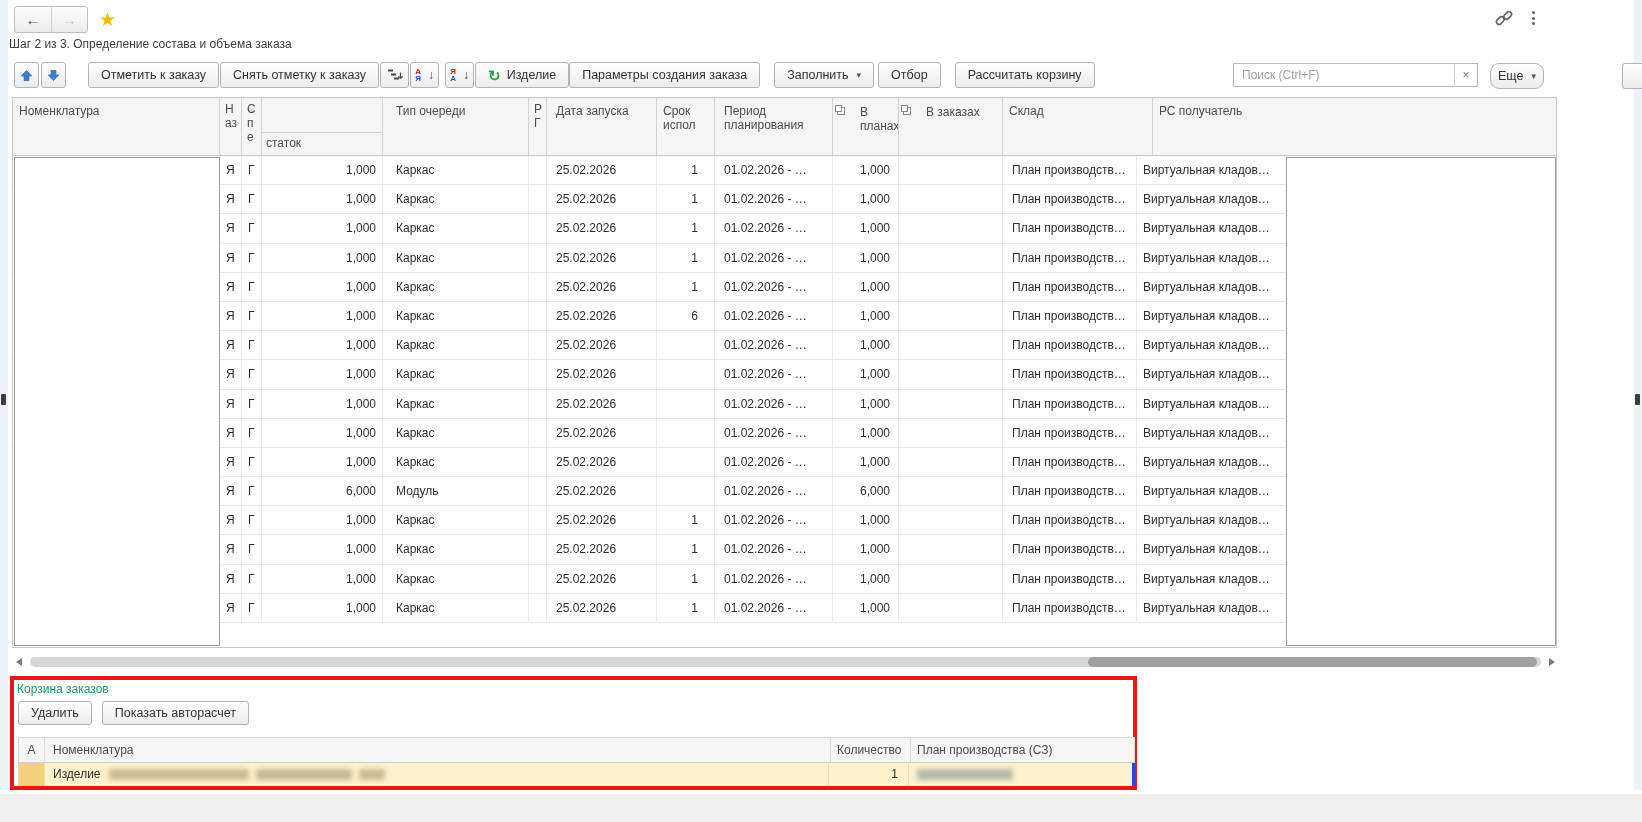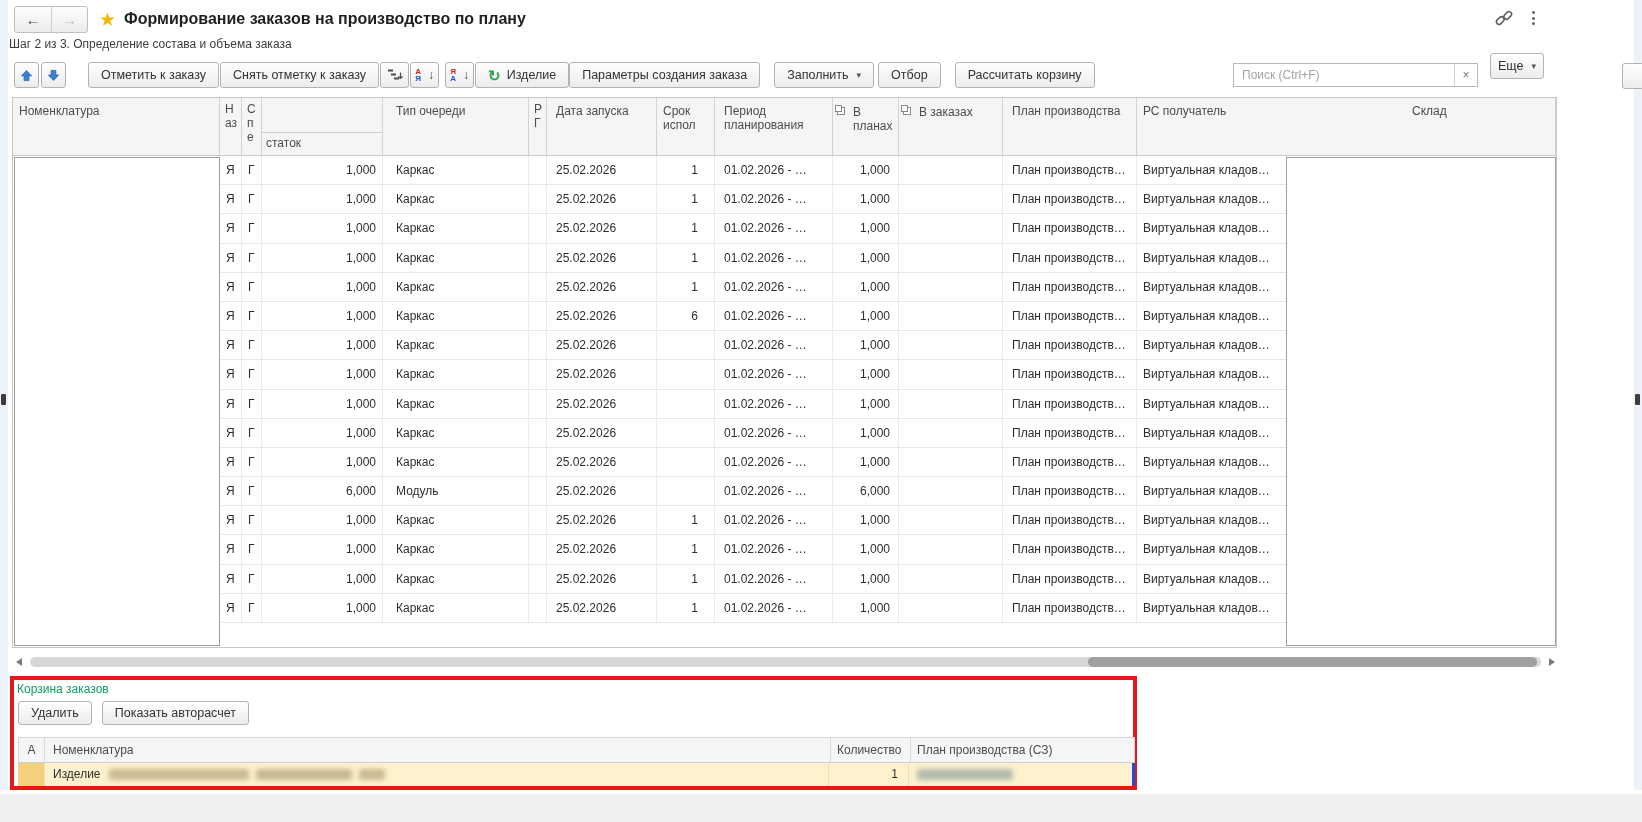--- a/index.html
+++ b/index.html
@@ -45,33 +45,33 @@
   .sort-letters .lb { color:var(--sort-letter-blue,#2255cc); }
   .sort-arrow { font-size:12px; color:#444; margin-left:1px; }
 
   .search-wrap { position:absolute; left:1233px; top:63px; width:245px; height:24px; display:flex;
                  border:1px solid #b9b9b9; background:#fff; }
   .search-input { flex:1; border:none; outline:none; font-size:12px; padding:0 8px; color:#333;
                   font-family:"Liberation Sans",sans-serif; }
   .search-input::placeholder { color:#a3a3a3; }
   .search-clear { width:23px; border:none; border-left:1px solid #d0d0d0; background:#fff; color:#777;
                   font-size:12px; cursor:pointer; }
-  .more-btn { position:absolute; left:1490px; top:53px; width:54px; }
+  .more-btn { position:absolute; left:1490px; top:63px; width:54px;border-radius:9px; }
   .sliver-btn { position:absolute; left:1622px; top:63px; width:18px; }
 
   
   .grid { position:absolute; left:12px; top:97px; width:1545px; height:551px; border:1px solid #c6c6c6; background:#fff; }
   .ghead { display:flex; height:58px; background:#f5f5f5; border-bottom:1px solid #c9c9c9; }
   .hc { font-size:12px; color:#4c4c4c; border-right:1px solid #d2d2d2; padding:6px 6px 0 6px;
         line-height:14px; overflow:hidden; cursor:pointer; }
   .vtext { word-break:break-all; padding:4px 2px 0 5px; line-height:14px; }
   .hc-split { display:flex; flex-direction:column; padding:0; }
   .split-top { flex:1; border-bottom:1px solid #cfcfcf; }
   .split-label { padding:3px 6px 5px 4px; }
-  .hc-ind { display:flex; align-items:flex-start; gap:8px; padding-left:4px; padding-top:7px; }
+  .hc-ind { display:flex; align-items:flex-start; gap:15px; padding-left:4px; padding-top:7px; }
   .ind-icon { position:relative; flex:0 0 auto; width:8px; height:8px; border:1px solid #8a8a8a; margin-top:2px; background:#fff; }
   .ind-icon::before { content:''; position:absolute; left:-3px; top:-3px; width:5px; height:5px;
                       border:1px solid #8a8a8a; background:#fff; }
 
   .gbody { position:relative; }
   .grow { display:flex; height:29.2px; border-bottom:1px solid #e6e6e6; cursor:pointer; }
   .c { padding:0 6px; line-height:28px; font-size:12px; color:#2e2e2e; overflow:hidden;
        white-space:nowrap; border-right:1px solid #ebebeb; }
   .c-nom { width:207px; } .c-naz { width:22px; } .c-spe { width:20px; } .c-ost { width:121px; }
   .c-queue { width:146px; padding-left:13px; } .c-rg { width:18px; } .c-launch { width:110px; padding-left:9px; }
@@ -133,21 +133,20 @@
   <div class="edge edge-right">
     <div class="grip"></div>
   </div>
 
   <div class="titlebar">
     <div class="nav-group">
       <button class="nav-btn back"><span>←</span></button>
       <button class="nav-btn fwd"><span>→</span></button>
     </div>
     <span class="star">★</span>
-    <h1 class="title">Формирование заказов на производство по плану</h1>
   </div>
   <div class="title-icons">
     <span class="link-ico">
       <svg width="20" height="20" viewBox="0 0 20 20">
           <g fill="none" stroke="#5f6368" stroke-width="1.6">
         <rect x="2" y="10" width="8.5" height="5.2" rx="2.6" transform="rotate(-45 6.25 12.6)"></rect>
         <rect x="9.5" y="4.8" width="8.5" height="5.2" rx="2.6" transform="rotate(-45 13.75 7.4)"></rect>
       </g>
         </svg>
     </span>
@@ -237,23 +236,22 @@
       <div class="hc c-term">Срок испол</div>
       <div class="hc c-period">Период планирования</div>
       <div class="hc c-plans hc-ind">
         <span class="ind-icon"></span>
         <span>В планах</span>
       </div>
       <div class="hc c-orders hc-ind">
         <span class="ind-icon"></span>
         <span>В заказах</span>
       </div>
-      <div class="hc c-plan">План производства</div>
+      <div class="hc c-sklad">Склад</div>
       <div class="hc c-rs">РС получатель</div>
-      <div class="hc c-sklad">Склад</div>
     </div>
     <div class="gbody" id="gbody">
     <div class="grow">
       <div class="c c-nom"></div>
       <div class="c c-naz">Я</div>
       <div class="c c-spe">Г</div>
       <div class="c c-ost num">1,000</div>
       <div class="c c-queue">Каркас</div>
       <div class="c c-rg"></div>
       <div class="c c-launch">25.02.2026</div>

